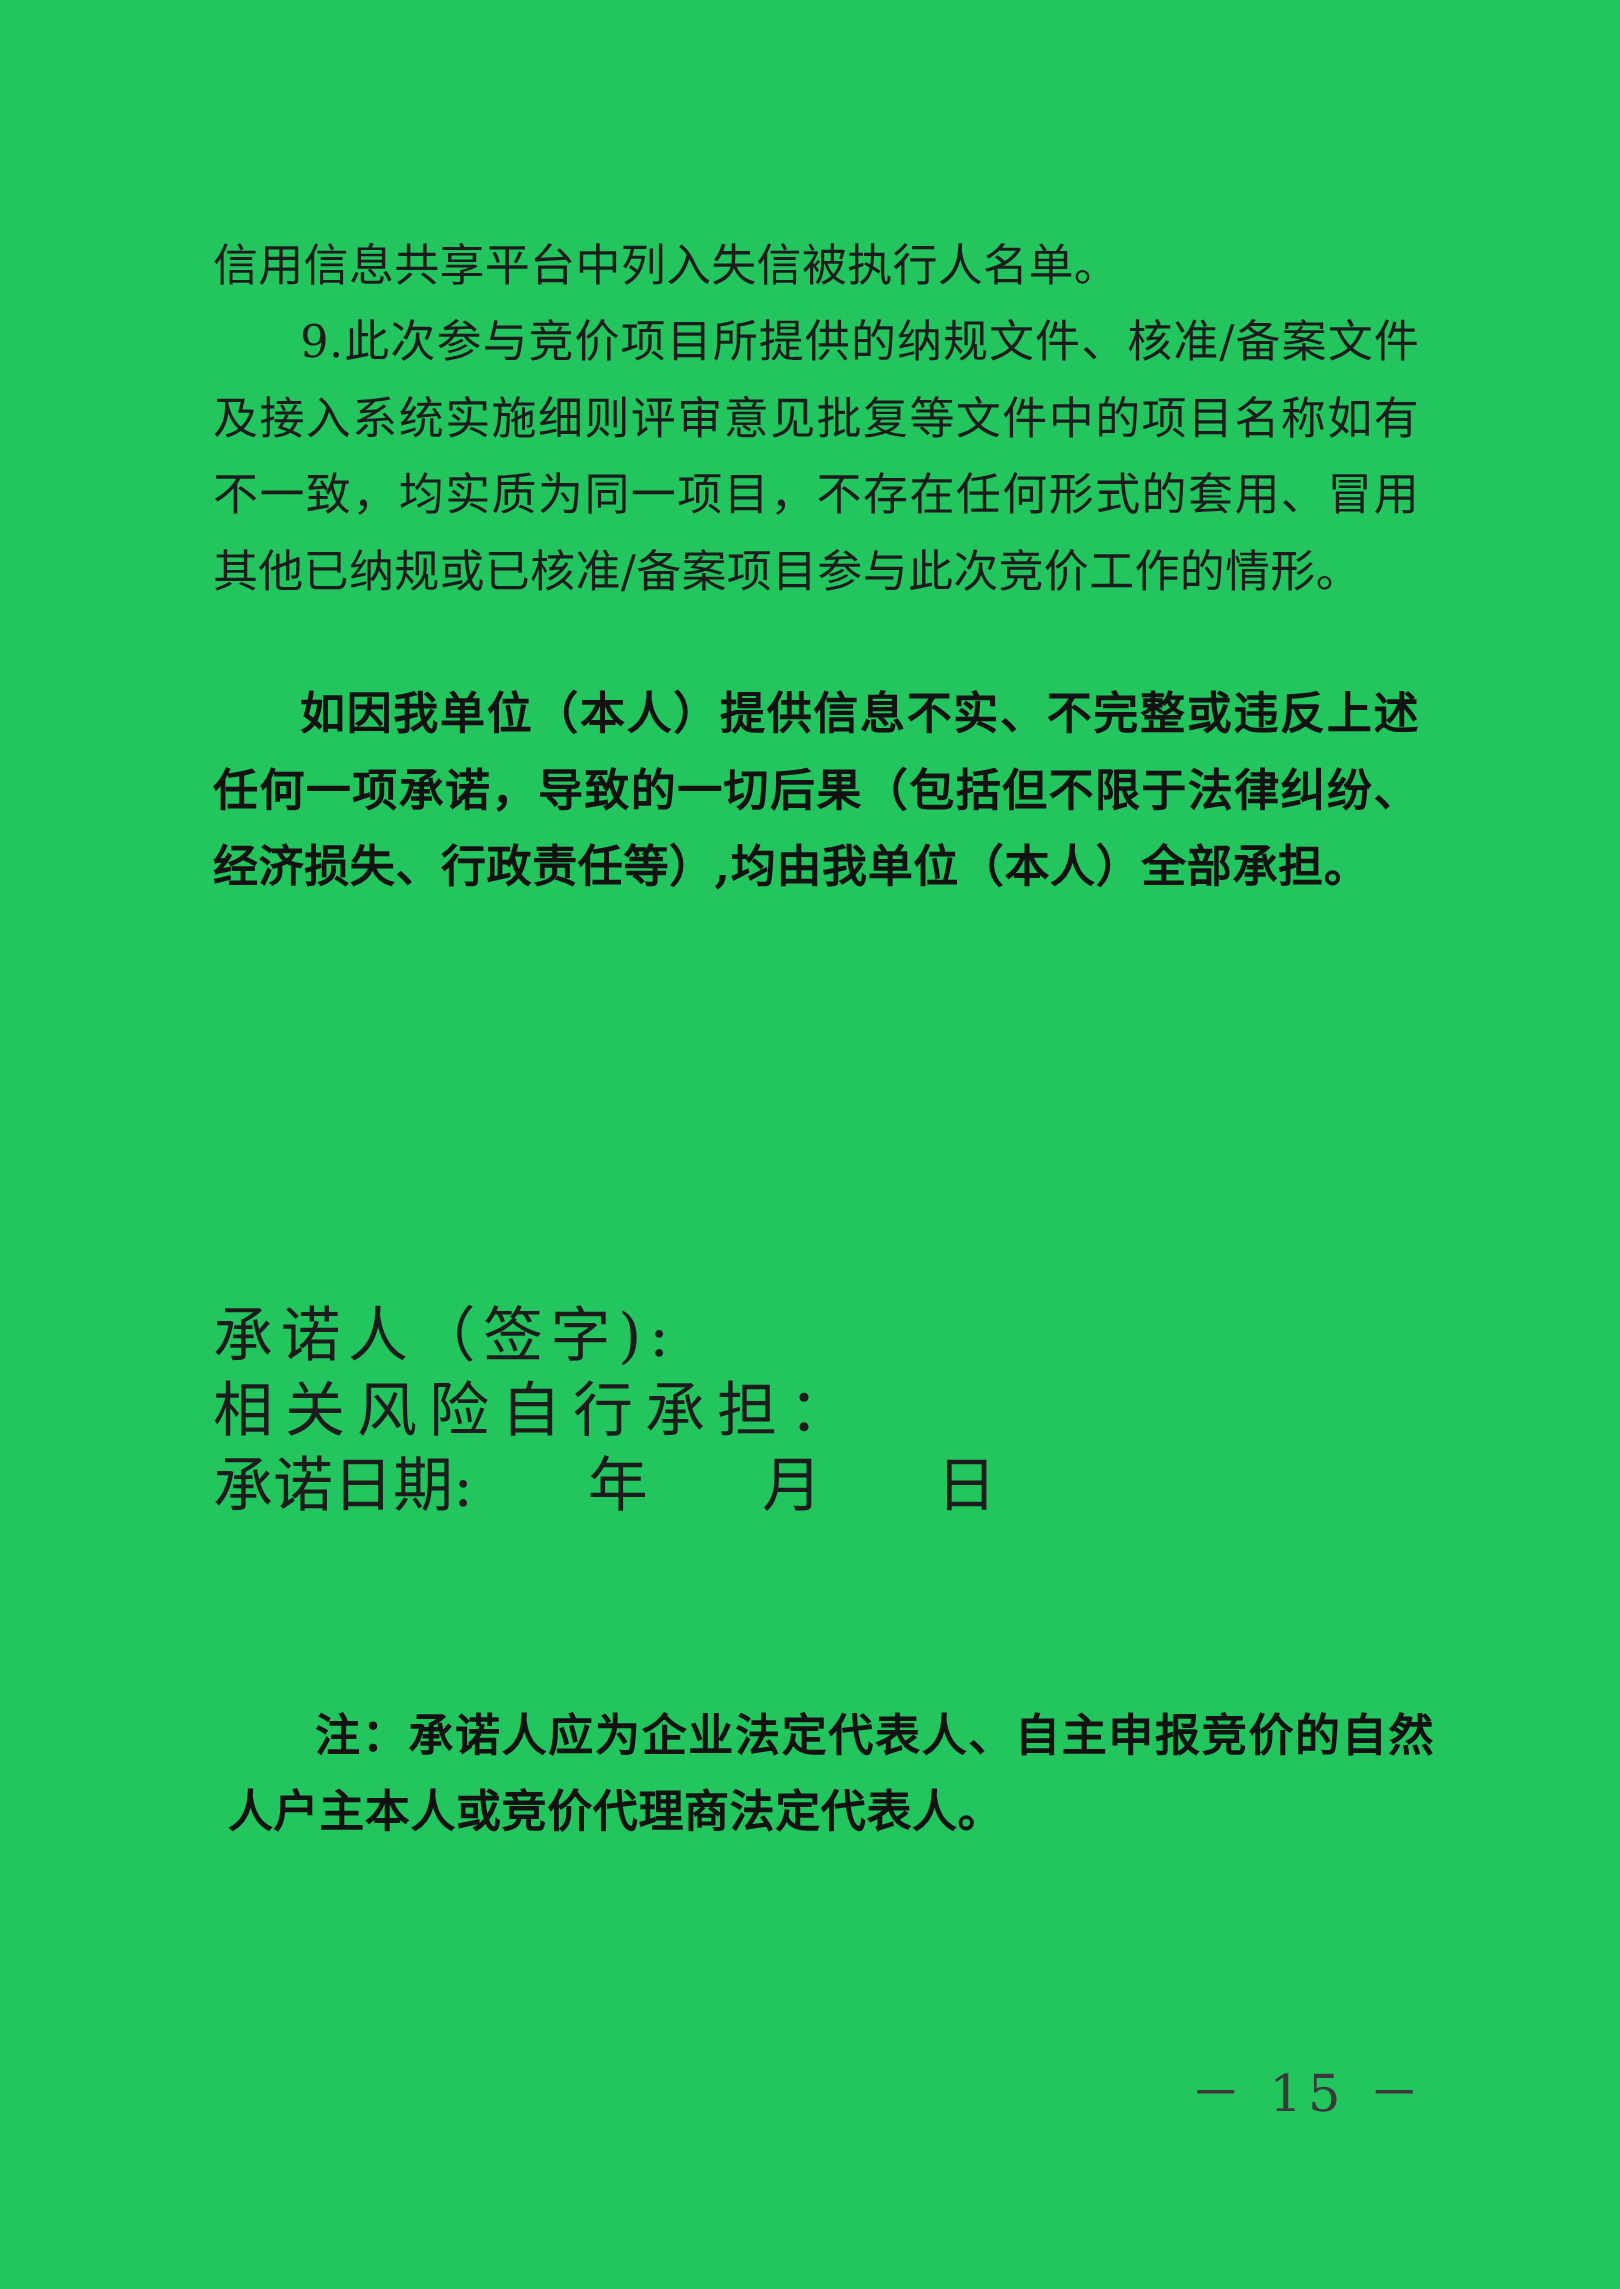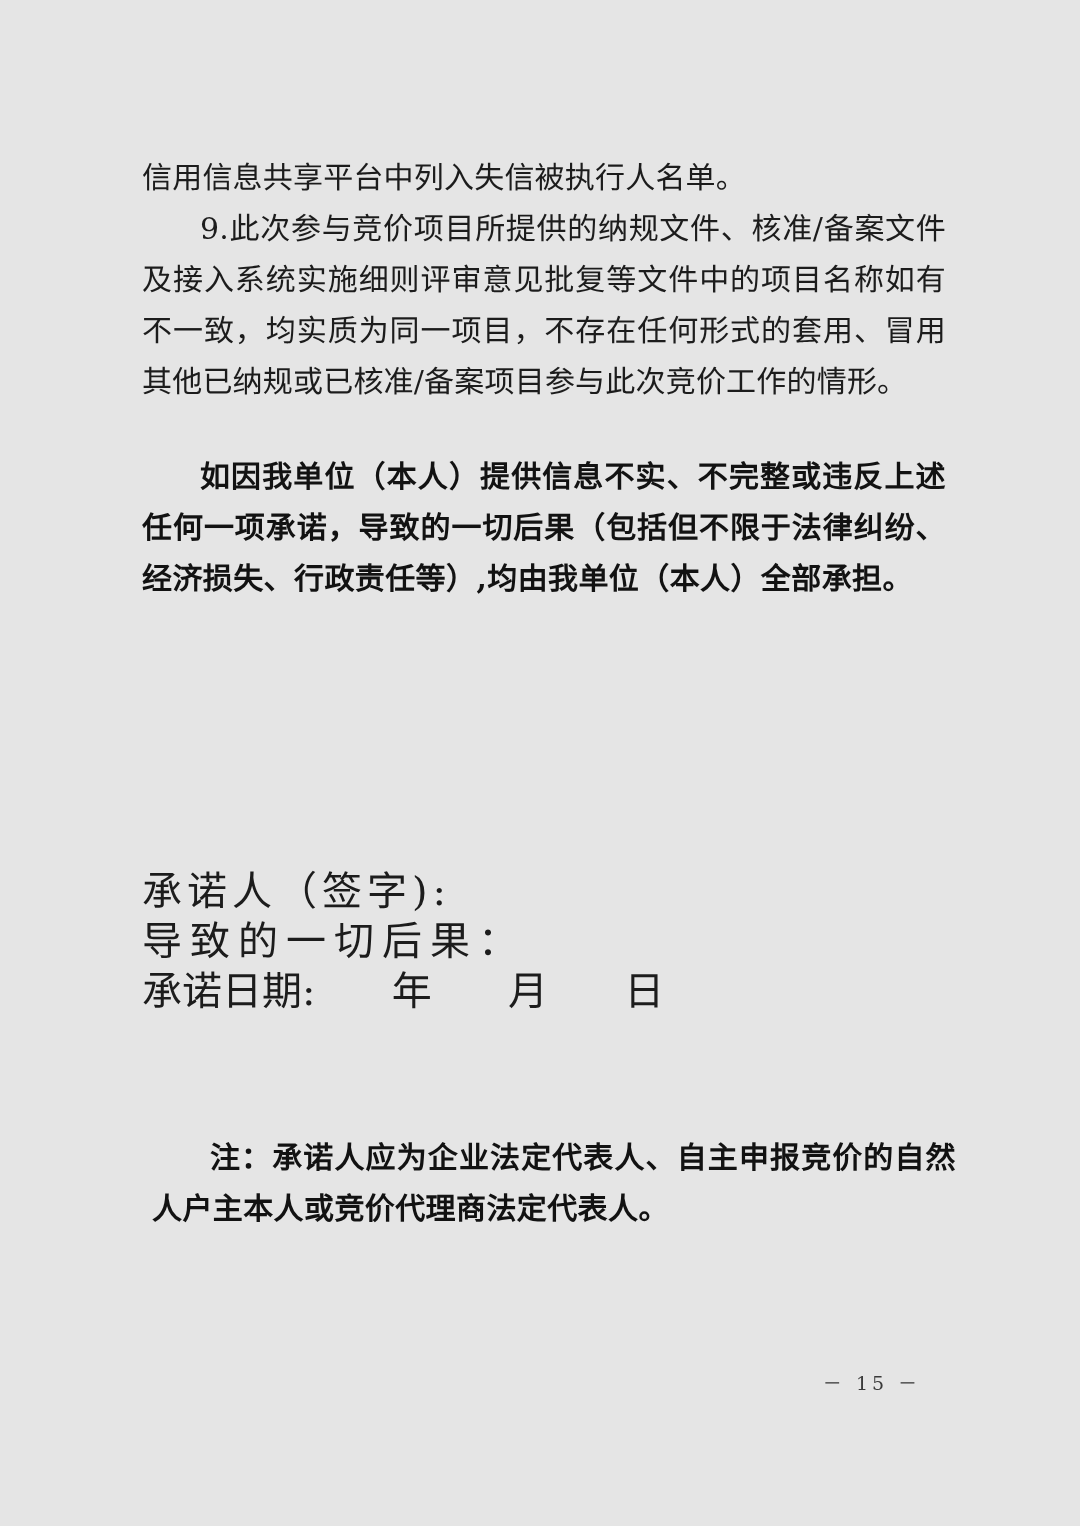--- a/index.html
+++ b/index.html
@@ -6,21 +6,21 @@
   html, body {
     margin: 0;
     padding: 0;
     background: #ffffff;
   }
 
   .page {
     position: relative;
     width: 1080px;
     height: 1526px;
-    background: #e5e5e5;
+    background: #22c55e;
     overflow: hidden;
     font-family: "DejaVu Serif", "Liberation Serif", serif;
     color: #1a1a1a;
     -webkit-font-smoothing: antialiased;
   }
 
   
   .body-area {
     position: absolute;
     left: 142px;
@@ -103,21 +103,21 @@
     position: absolute;
     left: 0;
     top: 1368px;
     width: 1080px;
     text-align: center;
     padding-right: 36px;
     box-sizing: border-box;
   }
 
   .page-number {
-    font-size: 19px;
+    font-size: 34px;
     letter-spacing: 4px;
     color: #3a3a3a;
     font-family: "DejaVu Serif", "Liberation Serif", serif;
   }
 
   .pn-inner {
     display: inline-block;
     margin-left: 700px;
   }
 </style>
@@ -136,21 +136,21 @@
     <div class="gap-md"></div>
 
     <p class="para indent bold">如因我单位（本人）提供信息不实、不完整或违反上述任何一项承诺，导致的一切后果（包括但不限于法律纠纷、经济损失、行政责任等）,均由我单位（本人）全部承担。</p>
 
   </div>
 
   <div class="sig-block">
 
     <p class="sig-line spaced">承诺人（签字):</p>
 
-    <p class="sig-line spaced-wide">导致的一切后果：</p>
+    <p class="sig-line spaced-wide">相关风险自行承担：</p>
 
 
     <p class="sig-line">承诺日期:      年      月      日</p>
 
   </div>
 
   <div class="note-block">
     <p class="note-para">注：承诺人应为企业法定代表人、自主申报竞价的自然人户主本人或竞价代理商法定代表人。</p>
   </div>
 

